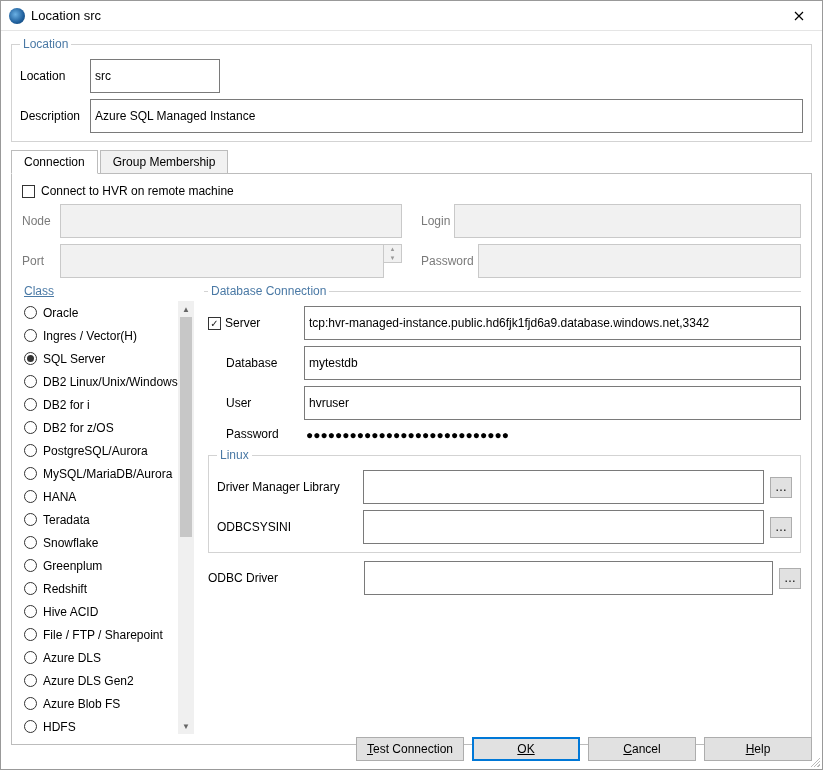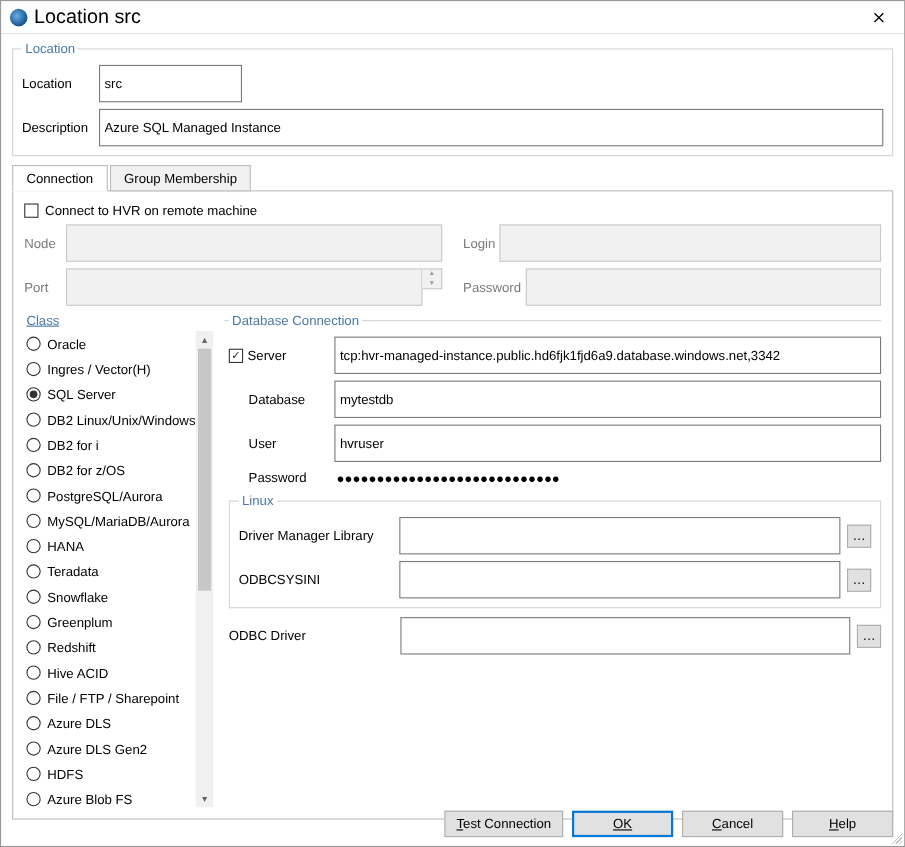--- a/index.html
+++ b/index.html
@@ -1,19 +1,19 @@
 <!DOCTYPE html>
 <html><head>
   <meta charset="utf-8">
   <style>
     * { box-sizing: border-box; font-family: "Segoe UI", Tahoma, sans-serif; font-size: 12px; }
     body { margin: 0; background: #fff; width: 823px; height: 770px; position: relative; border: 1px solid #999; }
     .titlebar { display: flex; align-items: center; height: 30px; padding: 0 8px; border-bottom: 1px solid #e5e5e5; }
     .titlebar .icon { width: 16px; height: 16px; border-radius: 50%; background: radial-gradient(circle at 40% 40%, #6ab0e4 0%, #1f5f9c 60%, #0b3a63 100%); margin-right: 6px; }
-    .titlebar .title { flex: 1; font-size: 18px; }
+    .titlebar .title { flex: 1; font-size: 13px; }
     .titlebar .close { width: 30px; height: 30px; display: flex; align-items: center; justify-content: center; cursor: pointer; }
 
     .content { padding: 6px 10px 0 10px; }
 
     fieldset { border: 1px solid #d3d3d3; margin: 0 0 8px 0; padding: 8px 8px; }
     fieldset > legend { color: #4a79a5; padding: 0 3px; font-size: 12px; }
 
     .row { display: flex; align-items: center; margin-bottom: 6px; gap: 6px; }
     .row label { white-space: nowrap; }
     .loc-label { width: 64px; }
@@ -53,21 +53,21 @@
     .db-section { flex: 1; padding-left: 10px; }
     .db-row { display: flex; align-items: center; margin-bottom: 6px; gap: 6px; }
     .db-label { width: 90px; display: flex; align-items: center; gap: 4px; }
     .db-input { flex: 1; border: 1px solid #3c83c0; }
     .db-input.plain { border: 1px solid #7a7a7a; }
     fieldset.inner { margin: 4px 0 8px 0; }
     .btn-dots { width: 22px; height: 21px; border: 1px solid #adadad; background: #e1e1e1; display: flex; align-items: center; justify-content: center; cursor: pointer; }
 
     
     .footer { position: absolute; left: 0; right: 0; bottom: 0; padding: 6px 10px 8px 26px; display: flex; justify-content: flex-end; gap: 8px; border-top: 0; }
-    .btn { width: 92px; height: 24px; border: 1px solid #adadad; background: #e1e1e1; cursor: pointer; }
+    .btn { width: 108px; height: 24px; border: 1px solid #adadad; background: #e1e1e1; cursor: pointer; }
     .btn.default { border: 2px solid #0078d7; }
     .btn.wide { width: 108px; }
     .underline-first::first-letter { text-decoration: underline; }
 
     .spinner { width: 18px; height: 19px; border: 1px solid #c9c9c9; border-left: 0; background: #f1f1f1; display: flex; flex-direction: column; }
     .spinner div { flex:1; display:flex; align-items:center; justify-content:center; font-size:6px; color:#999; }
 
     .resize-grip { position: absolute; right: 2px; bottom: 2px; width: 12px; height: 12px; background:
       linear-gradient(135deg, transparent 0 60%, #bbb 60% 66%, transparent 66% 73%, #bbb 73% 79%, transparent 79% 86%, #bbb 86% 92%, transparent 92%);
     }
@@ -202,25 +202,25 @@
               <div class="class-item">
                 <span class="radio"></span>
                 <span>Azure DLS</span>
               </div>
               <div class="class-item">
                 <span class="radio"></span>
                 <span>Azure DLS Gen2</span>
               </div>
               <div class="class-item">
                 <span class="radio"></span>
+                <span>Azure Blob FS</span>
+              </div>
+              <div class="class-item">
+                <span class="radio"></span>
                 <span>HDFS</span>
-              </div>
-              <div class="class-item">
-                <span class="radio"></span>
-                <span>Azure Blob FS</span>
               </div>
               <div class="class-item">
                 <span class="radio"></span>
                 <span>S3</span>
               </div>
             </div>
           <div class="scrollbar">
             <div class="arrow">▲</div>
             <div class="thumb"></div>
             <div class="arrow" style="position:absolute;bottom:0;left:0;right:0">▼</div>

